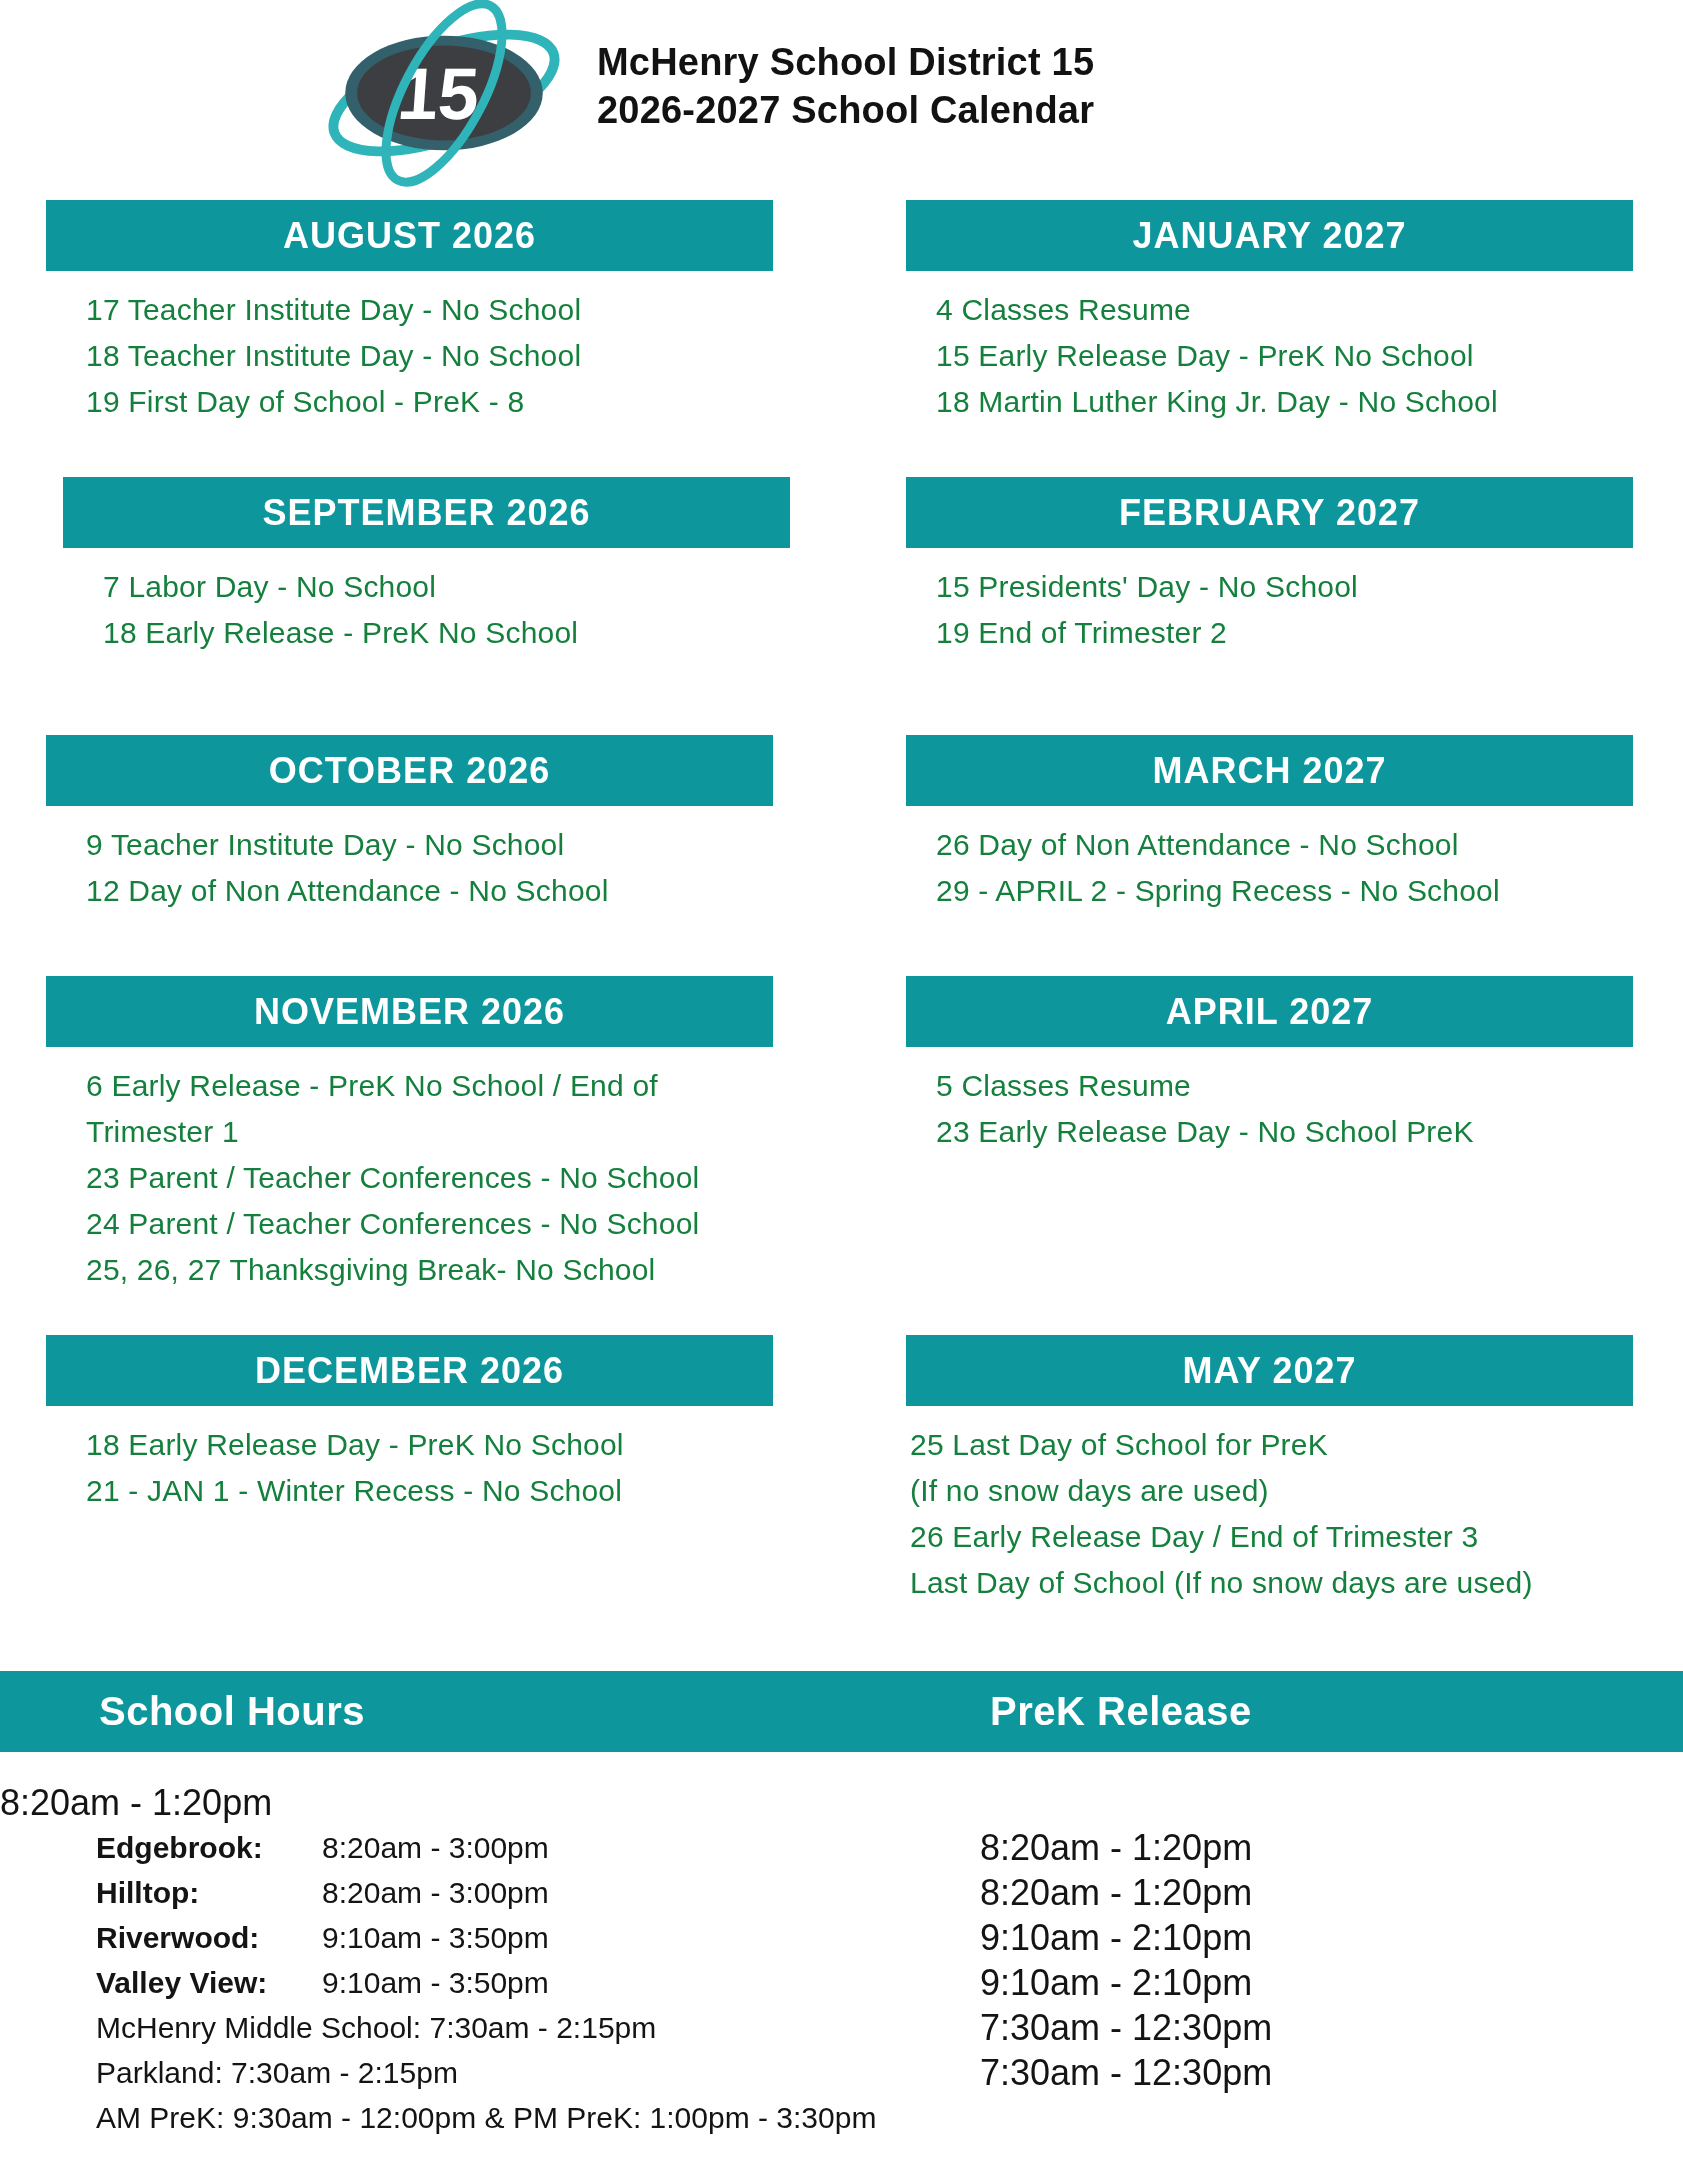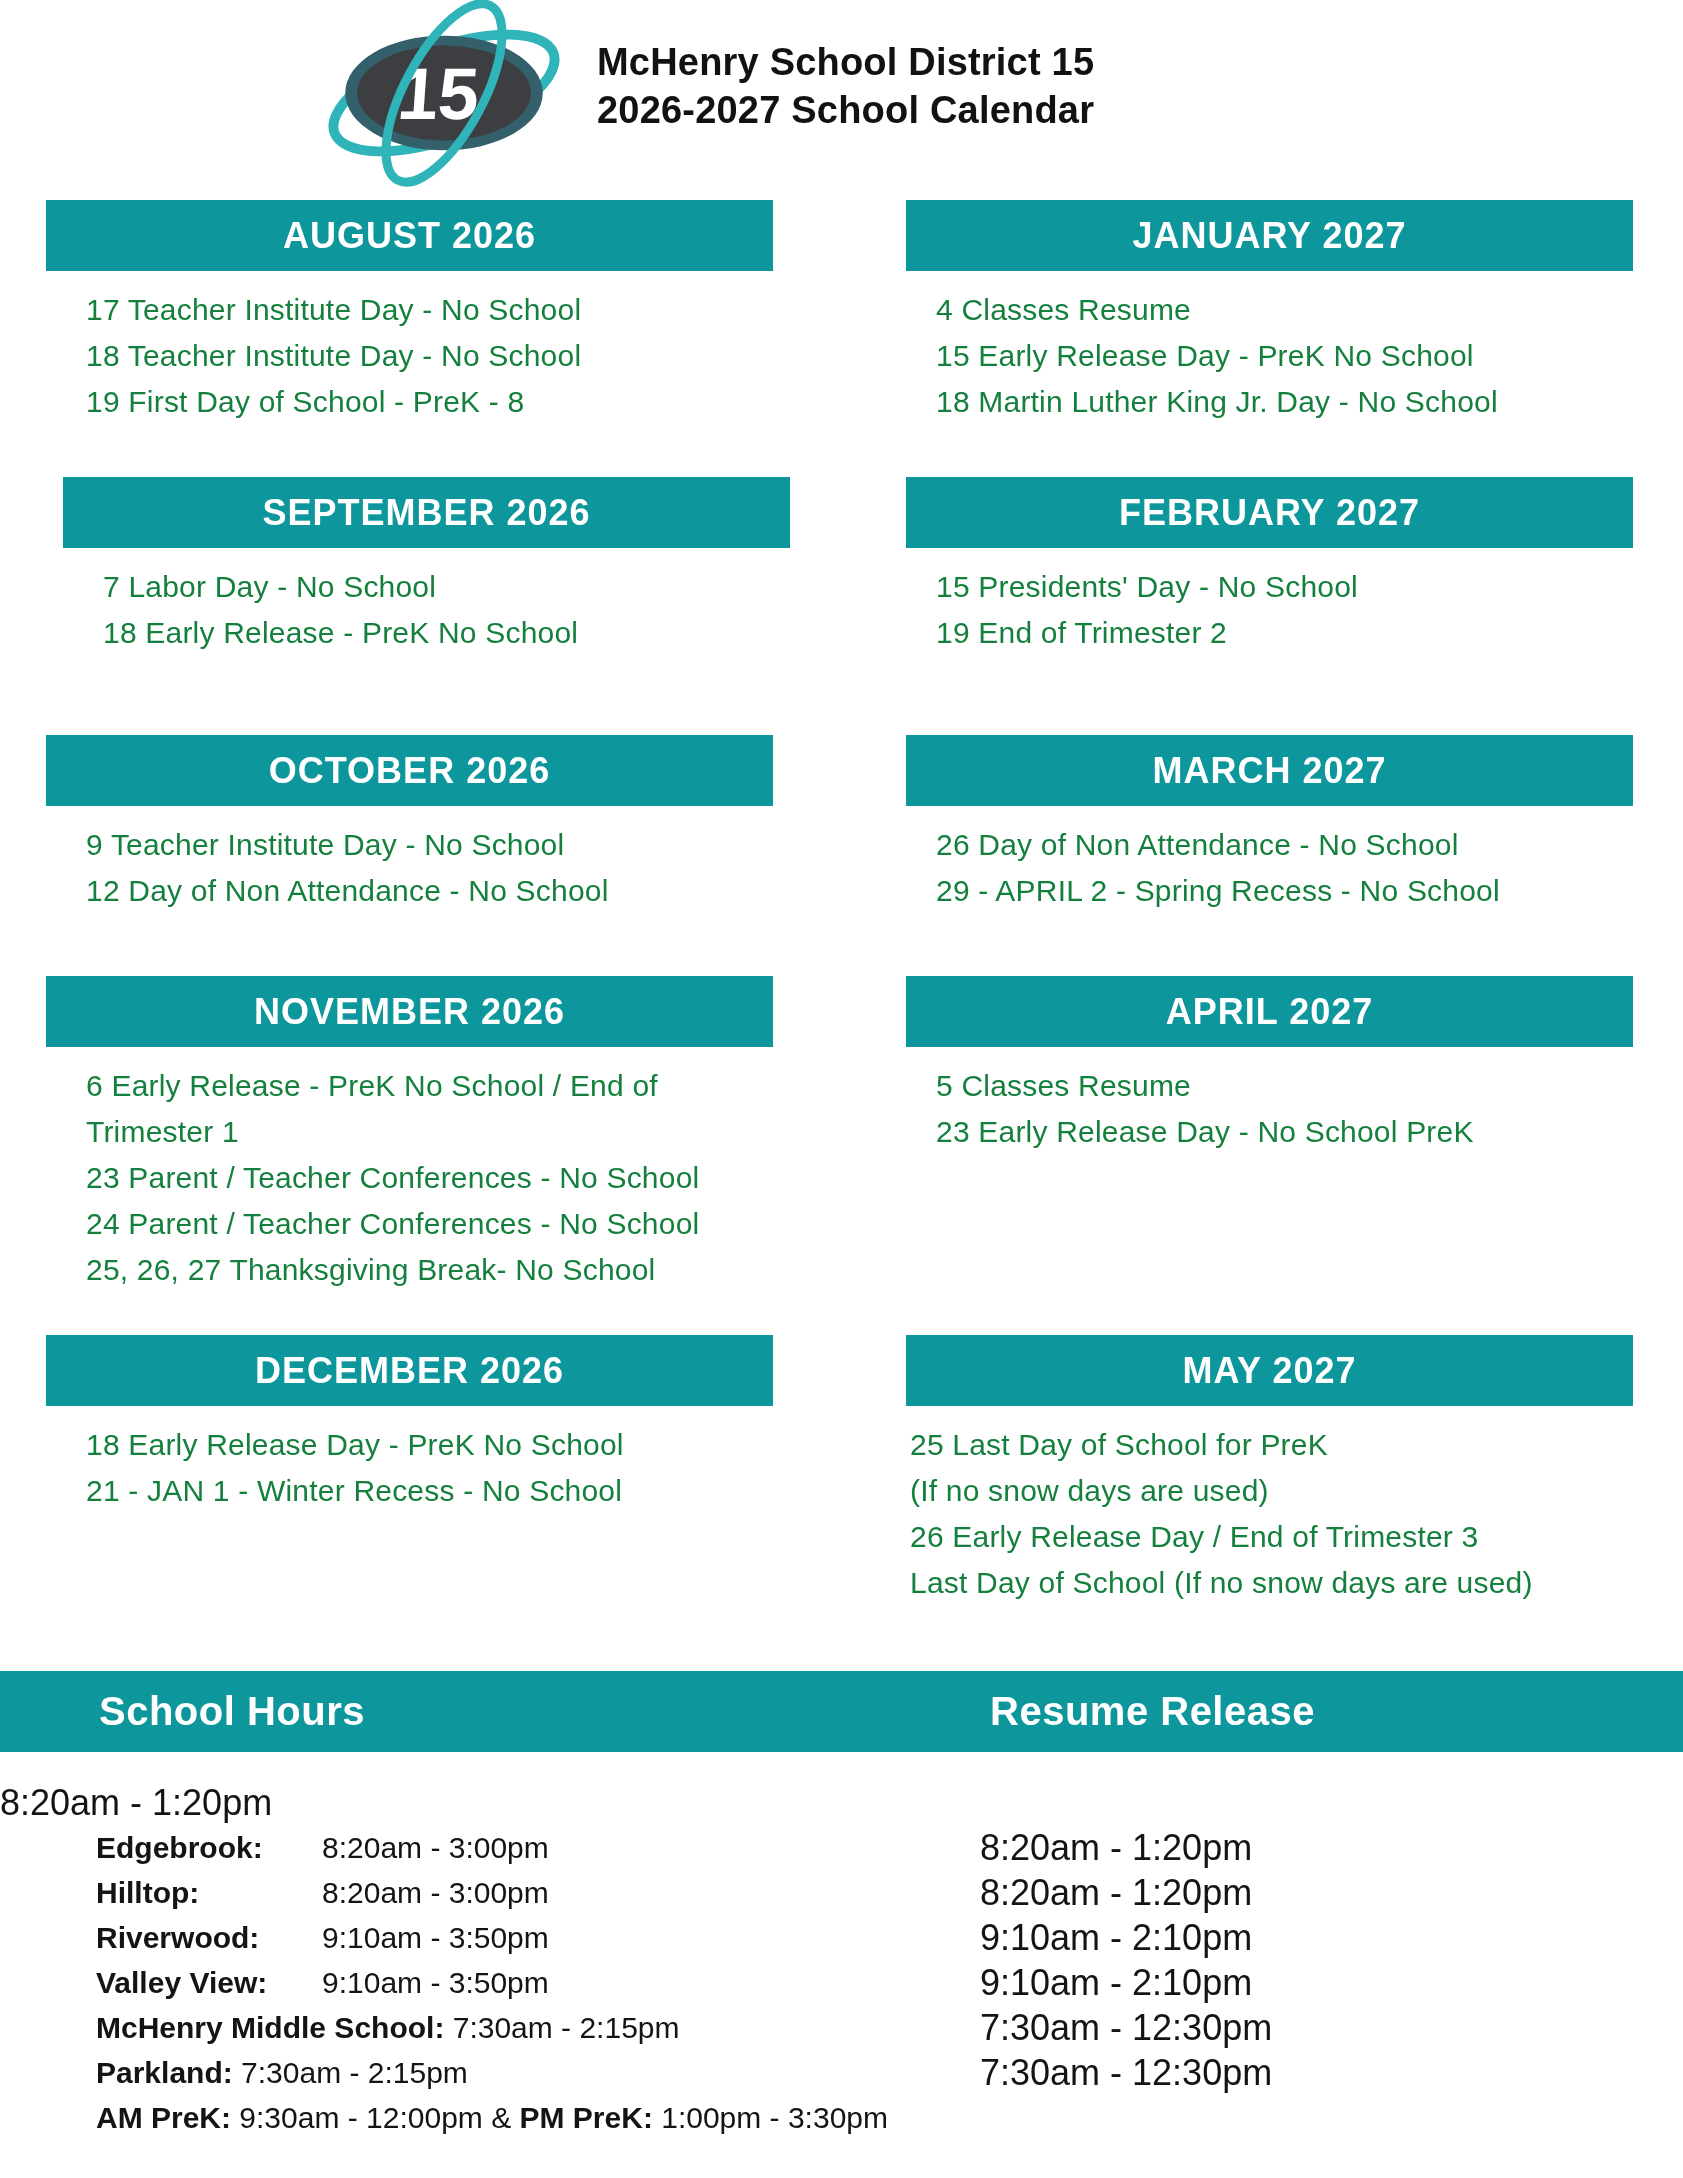--- a/index.html
+++ b/index.html
@@ -43,21 +43,21 @@
     color:#ffffff;font-size:40px;font-weight:bold;letter-spacing:0.5px;white-space:nowrap;
   }
   .band-label.left{left:99px;}
   .band-label.right{left:990px;}
   
   .hours-list{position:absolute;left:0;top:1780px;width:1683px;}
   .hrow{display:flex;height:45px;align-items:center;}
   .hleft{flex:0 0 980px;box-sizing:border-box;padding-left:96px;white-space:nowrap;
          font-size:30px;color:#141414;}
   .hearly{font-size:36px;color:#141414;white-space:nowrap;}
-  .school{font-weight:bold;}
+  .school{font-weight:normal;}
   .tabname{display:inline-block;width:226px;font-weight:bold;}
   .sep{font-weight:normal;}
 </style>
 </head>
 <body>
 
 <div class="page" style="--teal: #0d969b;">
 
   <div class="logo-box">
     <svg width="238" height="158" viewBox="0 0 240 160">
@@ -170,21 +170,21 @@
           <div class="event-line">25 Last Day of School for PreK</div>
           <div class="event-line">(If no snow days are used)</div>
           <div class="event-line">26 Early Release Day / End of Trimester 3</div>
           <div class="event-line">Last Day of School (If no snow days are used)</div>
         </div>
       </div>
     </div>
 
   <div class="hours-band">
     <div class="band-label left">School Hours</div>
-    <div class="band-label right">Resume Release</div>
+    <div class="band-label right">PreK Release</div>
   </div>
 
   <div class="hours-list" id="hours-root">
       <div class="hrow">
         <div class="hearly">8:20am - 1:20pm</div>
       </div>
       <div class="hrow">
         <div class="hleft"><span class="tabname">Edgebrook:</span><span>8:20am - 3:00pm</span></div>
         <div class="hearly">8:20am - 1:20pm</div>
       </div>

